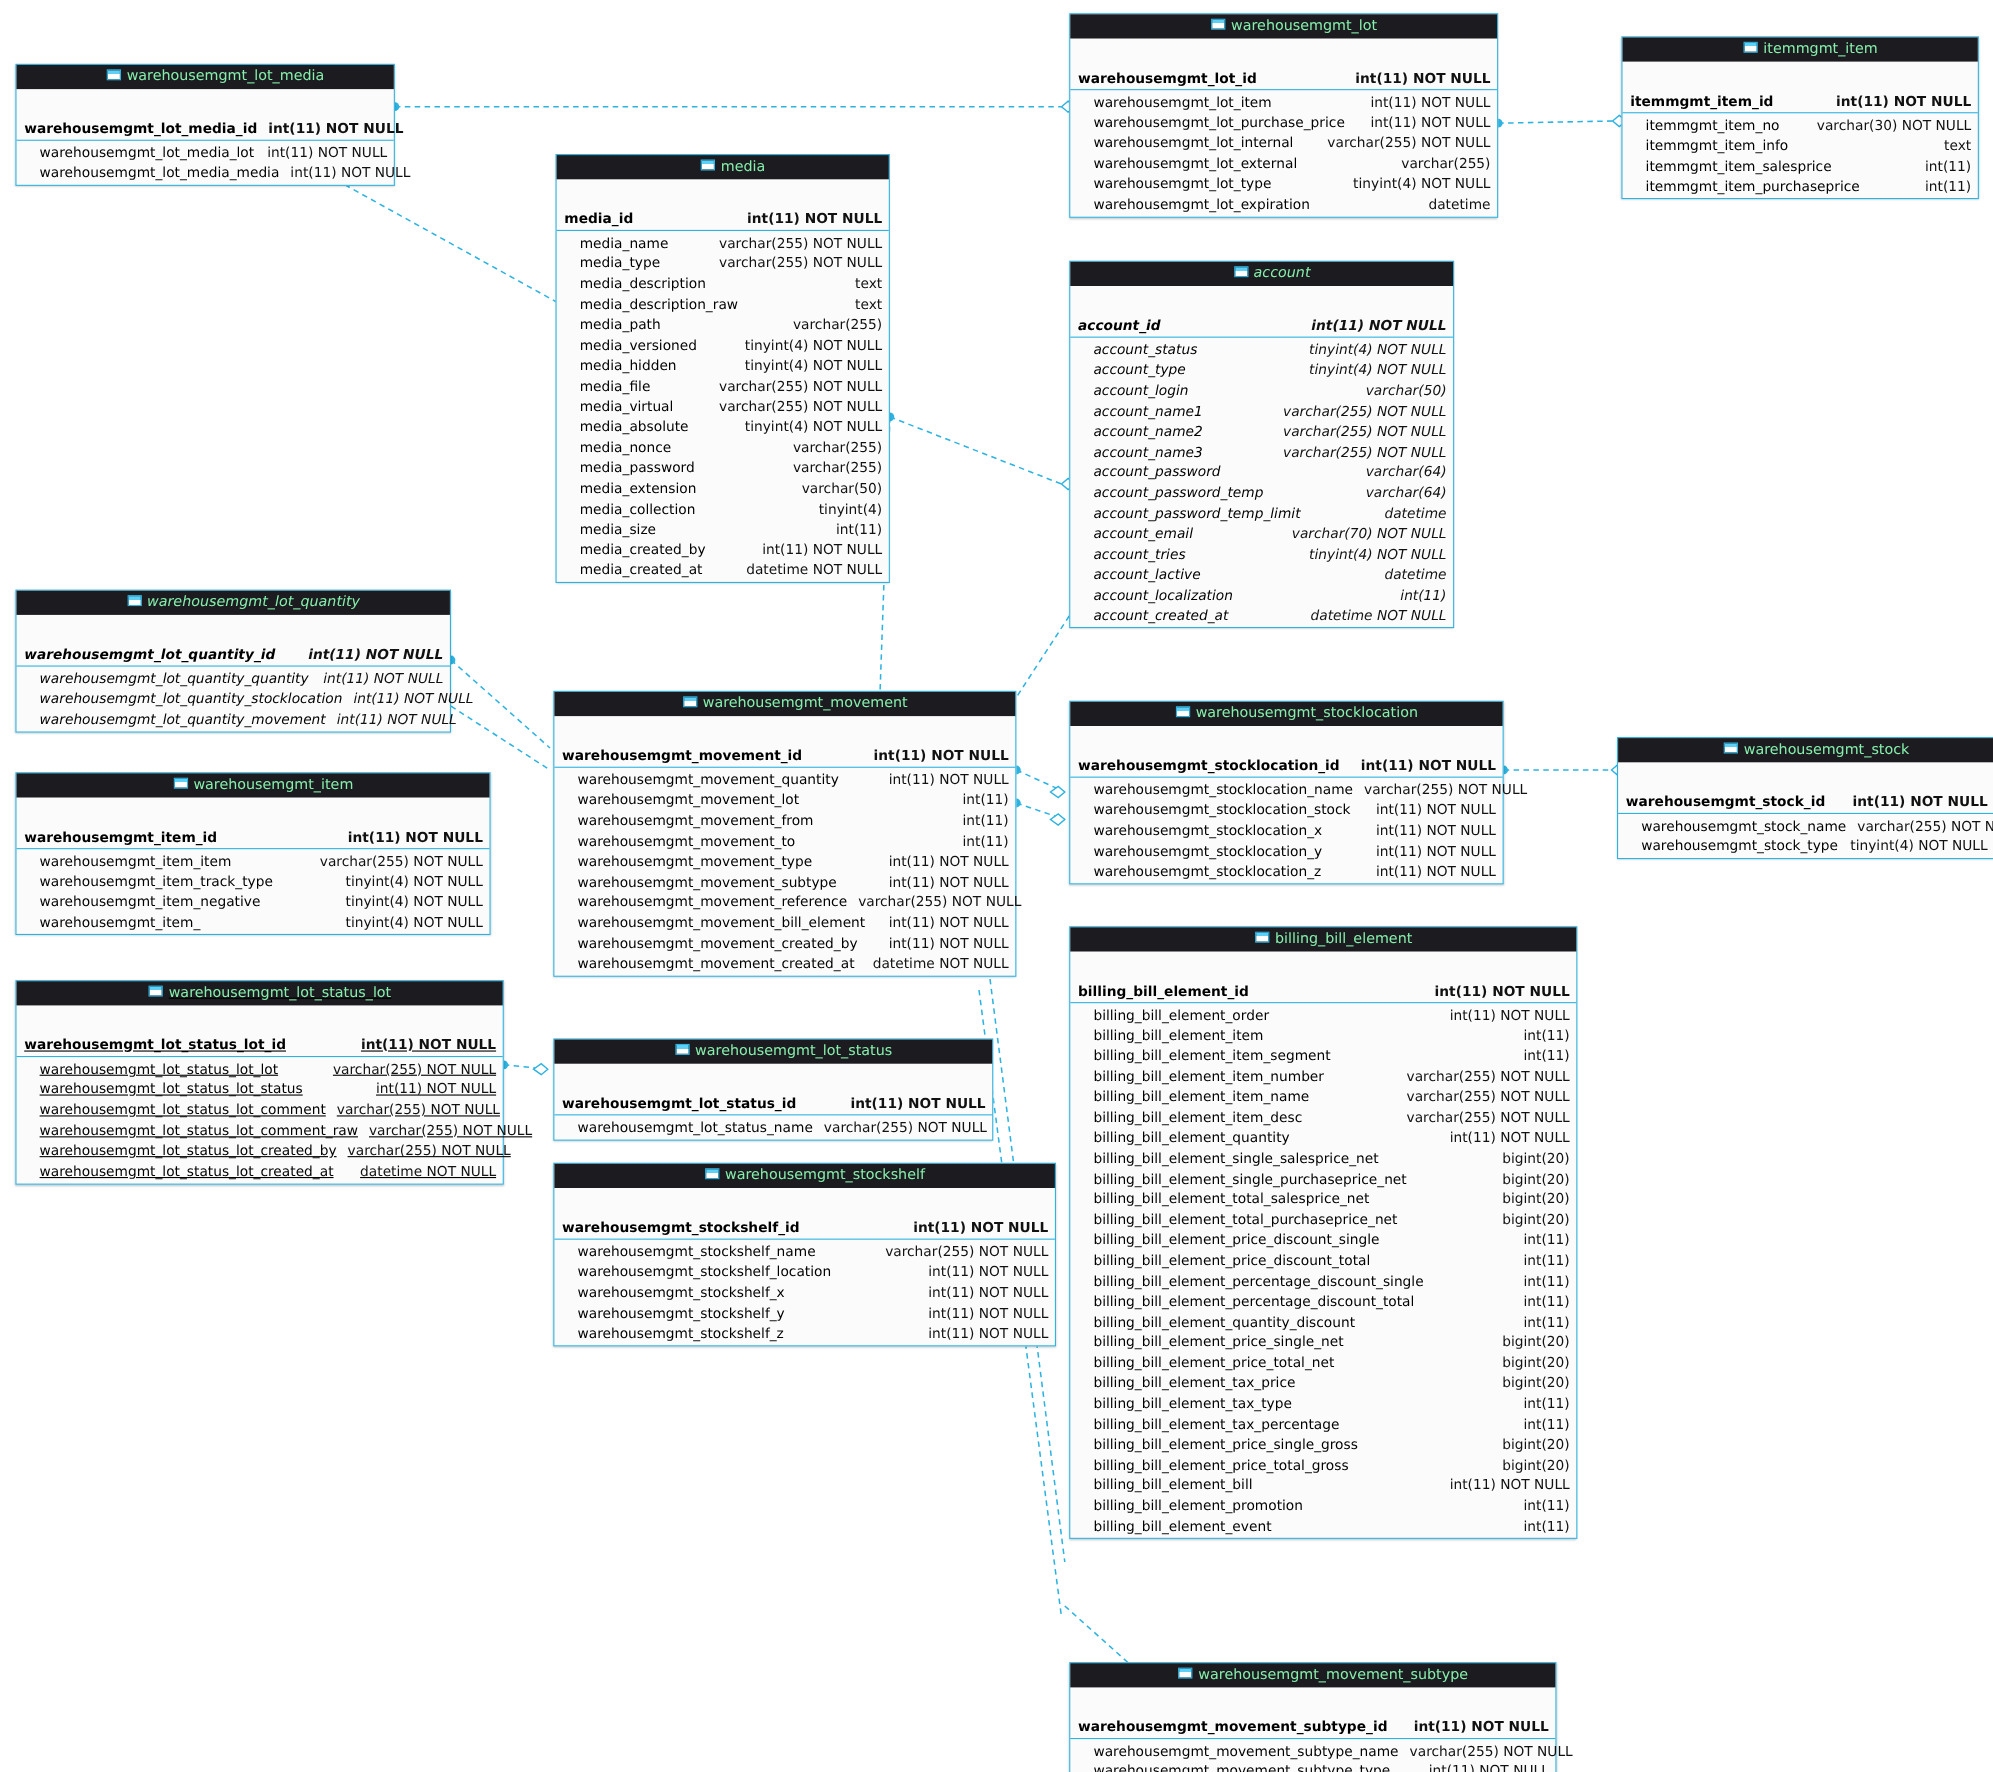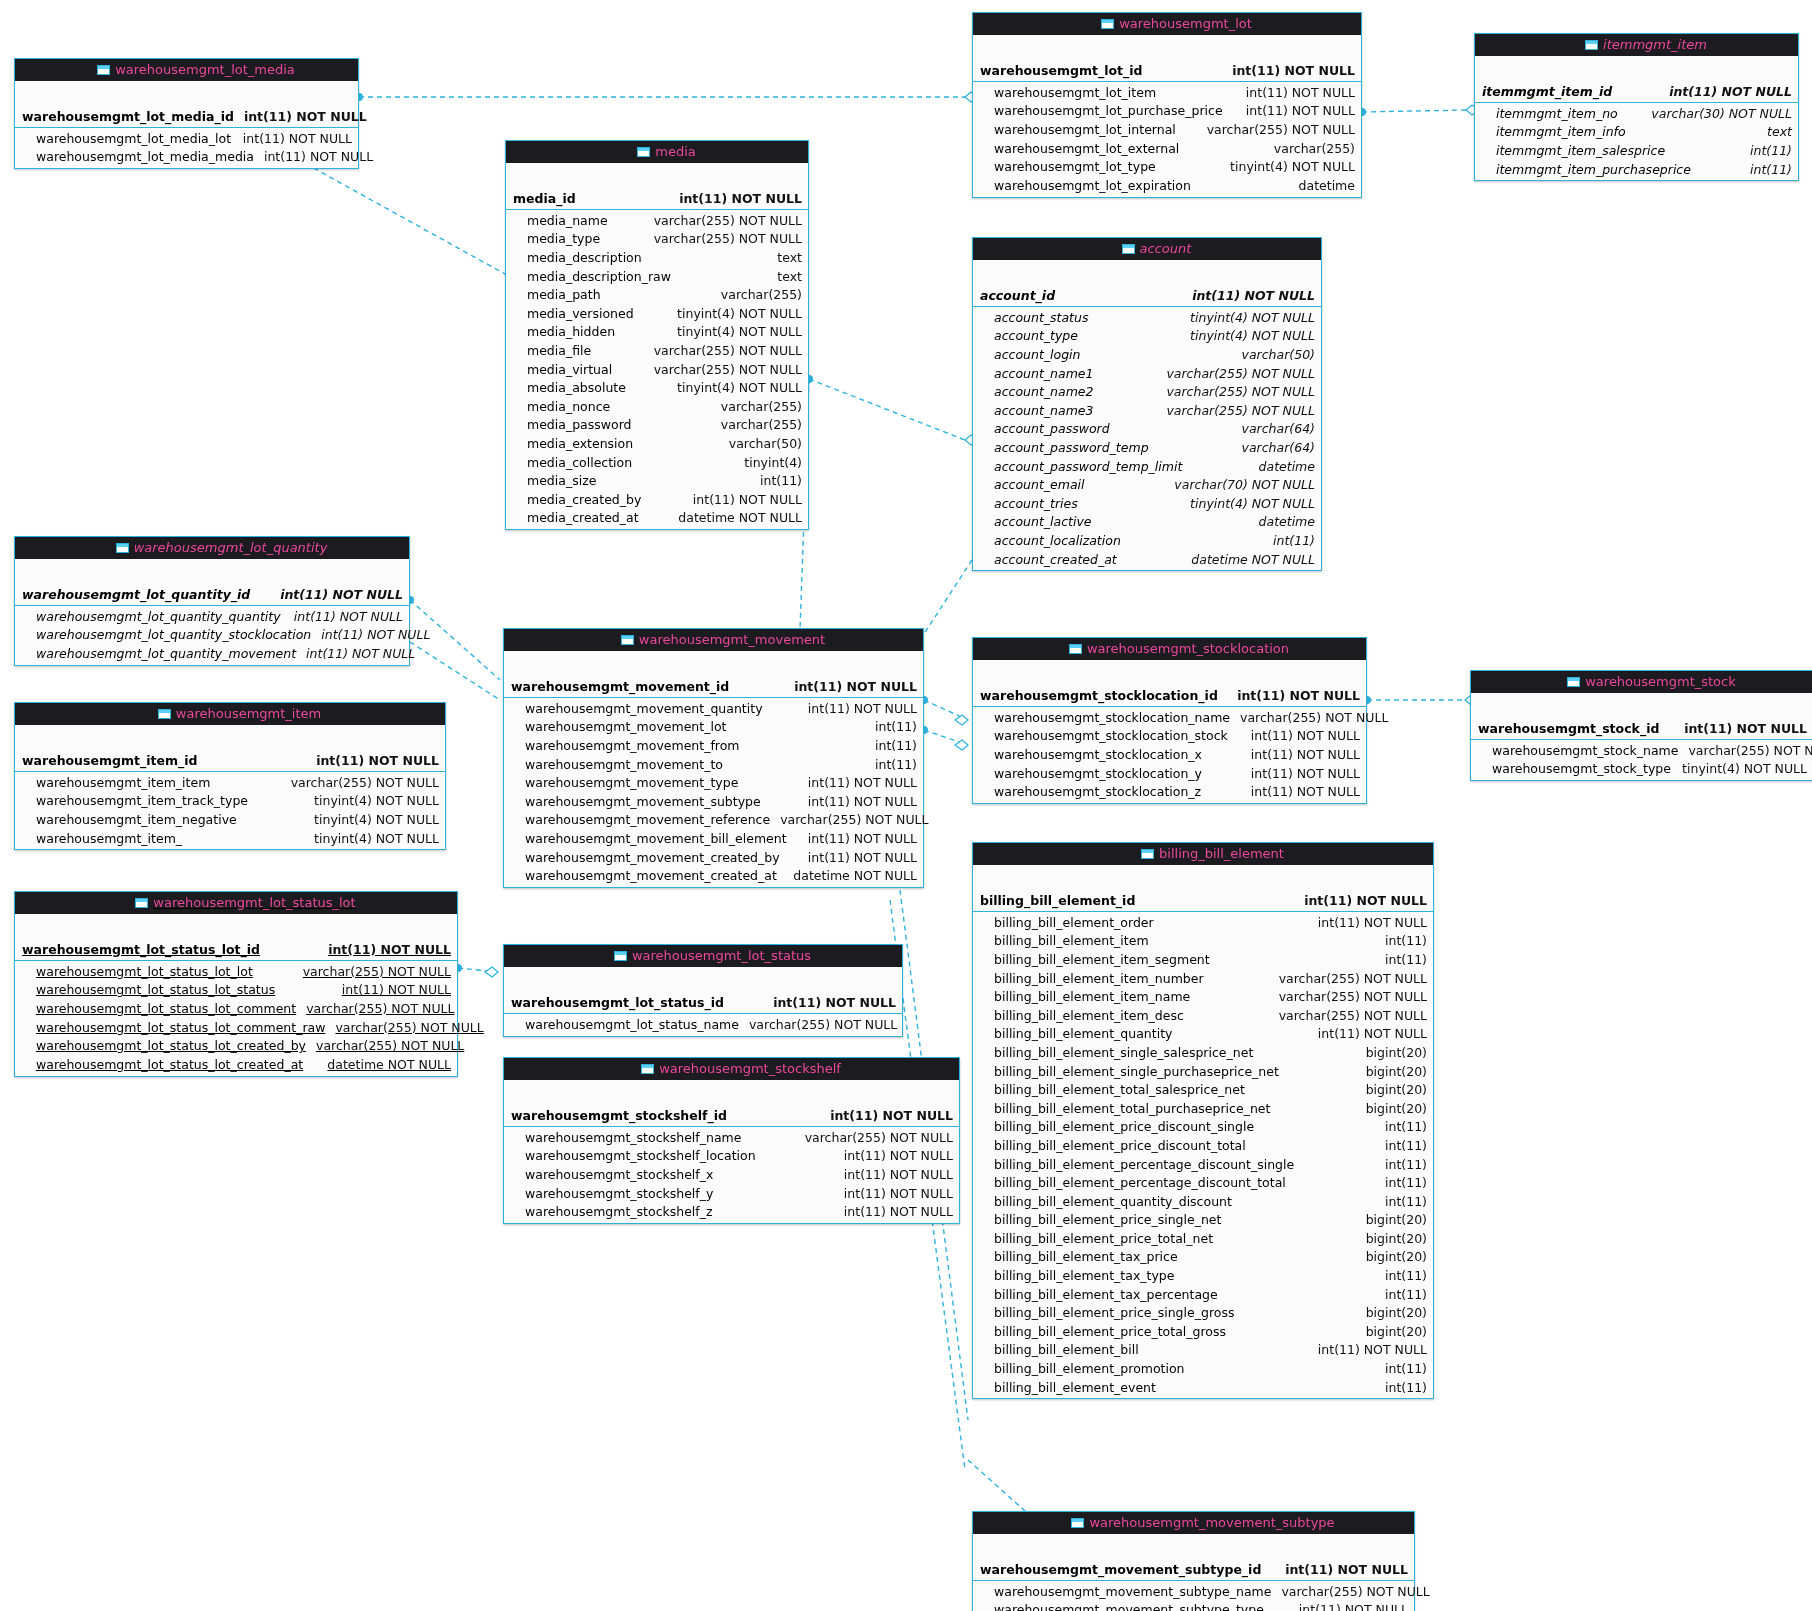--- a/index.html
+++ b/index.html
@@ -29,21 +29,21 @@
   }
   .table {
     position: absolute;
     background: #fbfbfb;
     border: 1px solid #2eb3e0;
     box-sizing: border-box;
     box-shadow: 0 1px 2px rgba(0,0,0,0.25);
   }
   .table-header {
     background: #1b1b20;
-    color: #ec4899;
+    color: #86efac;
     font-size: 13px;
     height: 22px;
     line-height: 22px;
     text-align: center;
     white-space: nowrap;
     position: relative;
     padding-left: 19px;
   }
   .table-header .tbl-icon {
     display: inline-block;
@@ -180,21 +180,21 @@
         <div class="row">
           <span class="col-name">warehousemgmt_lot_type</span>
           <span class="col-type">tinyint(4) NOT NULL</span>
         </div>
         <div class="row">
           <span class="col-name">warehousemgmt_lot_expiration</span>
           <span class="col-type">datetime</span>
         </div>
       </div>
     </div>
-    <div class="table" style="left: 1474px; top: 33px; width: 325px; font-style: italic;">
+    <div class="table" style="left: 1474px; top: 33px; width: 325px;">
       <div class="table-header"><span class="tbl-icon"></span><span>itemmgmt_item</span></div>
       <div class="pk-row pk-wrap">
         <div class="row">
           <span class="col-name">itemmgmt_item_id</span>
           <span class="col-type">int(11) NOT NULL</span>
         </div>
       </div>
       <div class="rows">
         <div class="row">
           <span class="col-name">itemmgmt_item_no</span>

